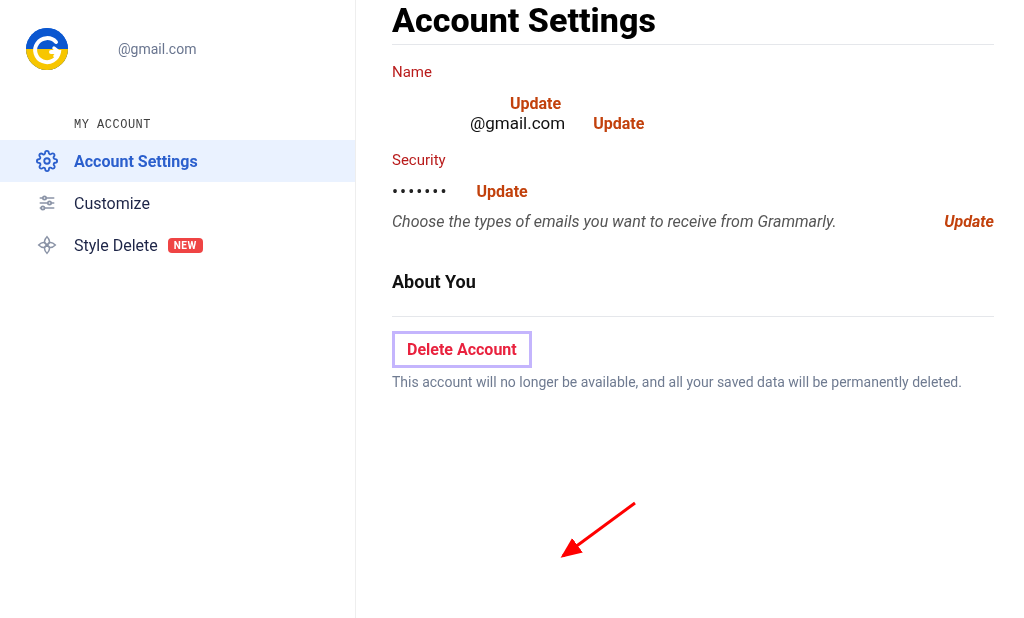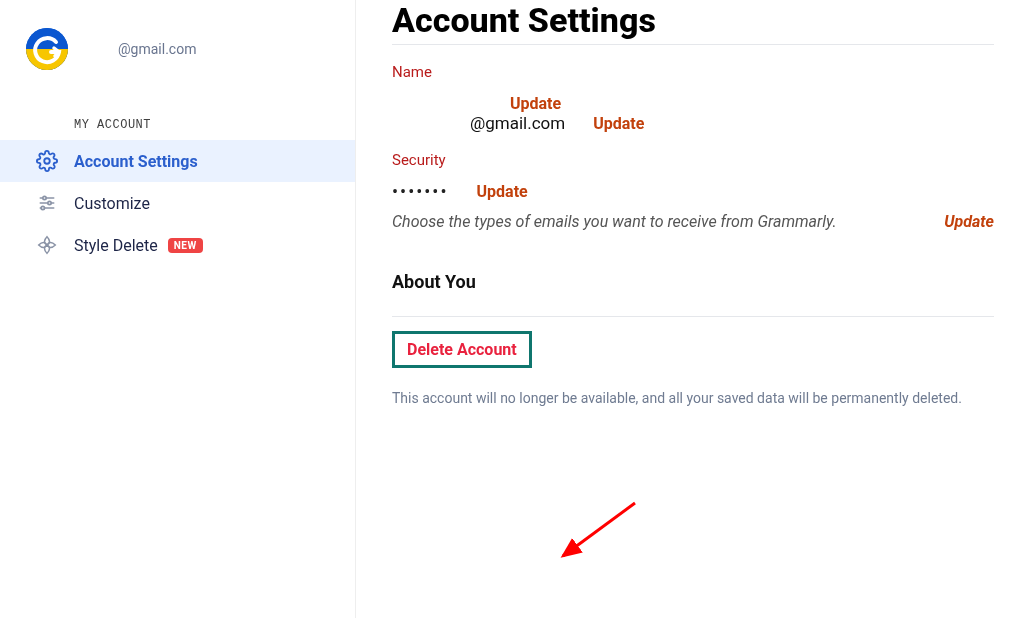--- a/index.html
+++ b/index.html
@@ -139,35 +139,35 @@
       justify-content: space-between;
       gap: 20px;
       margin-top: 10px;
       font-style: italic;
     }
     .email-pref-text {
       font-size: 16px;
       color: #555;
     }
     .delete-box {
-      border: 3px solid #0f766e;
+      border: 3px solid #c4b5fd;
       padding: 6px 12px;
       display: inline-block;
       margin-top: 14px;
     }
     .delete-link {
       color: #e9223e;
       font-weight: 700;
       font-size: 16px;
       cursor: pointer;
     }
     .delete-desc {
       font-size: 14px;
       color: #6f7b91;
-      margin-top: 22px;
+      margin-top: 6px;
     }
     .arrow-annotation {
       position: absolute;
       left: 555px;
       top: 498px;
       pointer-events: none;
     }
     .dots {
       font-size: 18px;
       letter-spacing: 2px;

